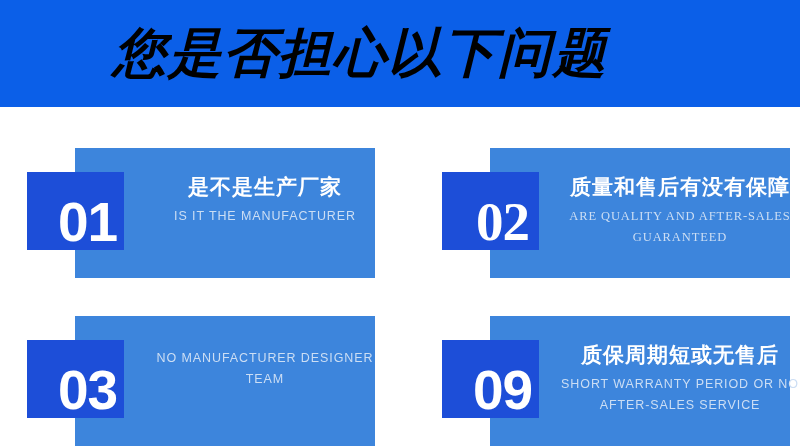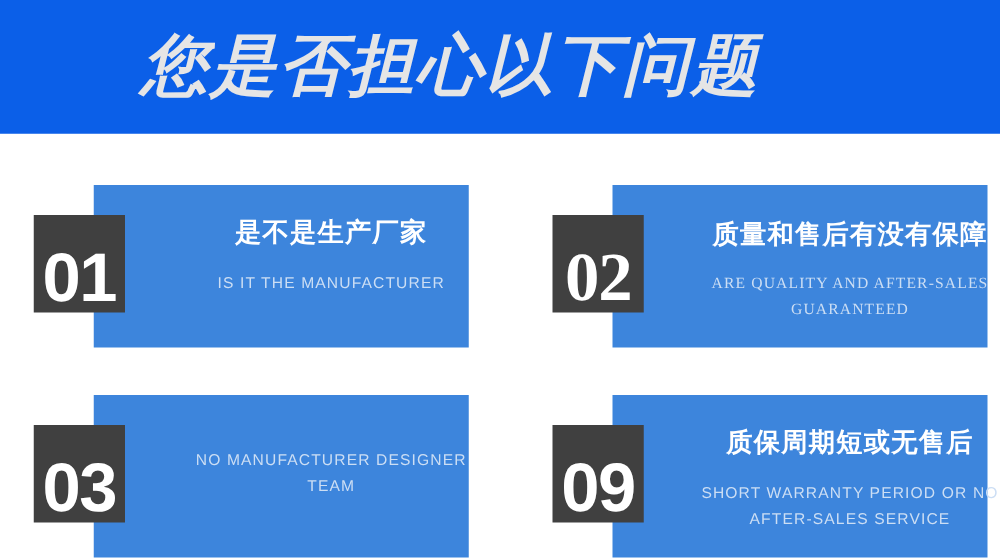--- a/index.html
+++ b/index.html
@@ -25,21 +25,21 @@
     background: #0b5fe8;
   }
   .header-title {
     position: absolute;
     left: 113px;
     top: 22px;
     font-size: 53px;
     line-height: 62px;
     font-weight: bold;
     font-style: italic;
-    color: #e5e5e5;
+    color: #000000;
     letter-spacing: 2px;
     white-space: nowrap;
     text-align: center;
   }
 
   
   .cards {
     position: absolute;
     left: 0;
     top: 107px;
@@ -63,24 +63,25 @@
     width: 300px;
     height: 130px;
     background: #3d85dc;
   }
   .card-badge {
     position: absolute;
     left: 12px;
     top: 24px;
     width: 73px;
     height: 56px;
-    background: #404040;
+    background: #1d4ed8;
     padding-top: 22px;
     box-sizing: content-box;
     text-align: center;
+    padding-left: 24px;
   }
   .card-number {
     display: block;
     font-size: 55px;
     line-height: 56px;
     font-weight: bold;
     color: #ffffff;
     letter-spacing: -1px;
   }
   .card-text {
@@ -92,21 +93,21 @@
   }
   .card-title {
     font-size: 21px;
     line-height: 26px;
     font-weight: bold;
     color: #ffffff;
     letter-spacing: 1px;
     white-space: nowrap;
   }
   .card-subtitle {
-    margin-top: 16px;
+    margin-top: 6px;
     font-size: 12.5px;
     line-height: 21px;
     color: #ccdef4;
     letter-spacing: 0.9px;
   }
 </style>
 </head>
 <body>
 
 <div class="header-band">

